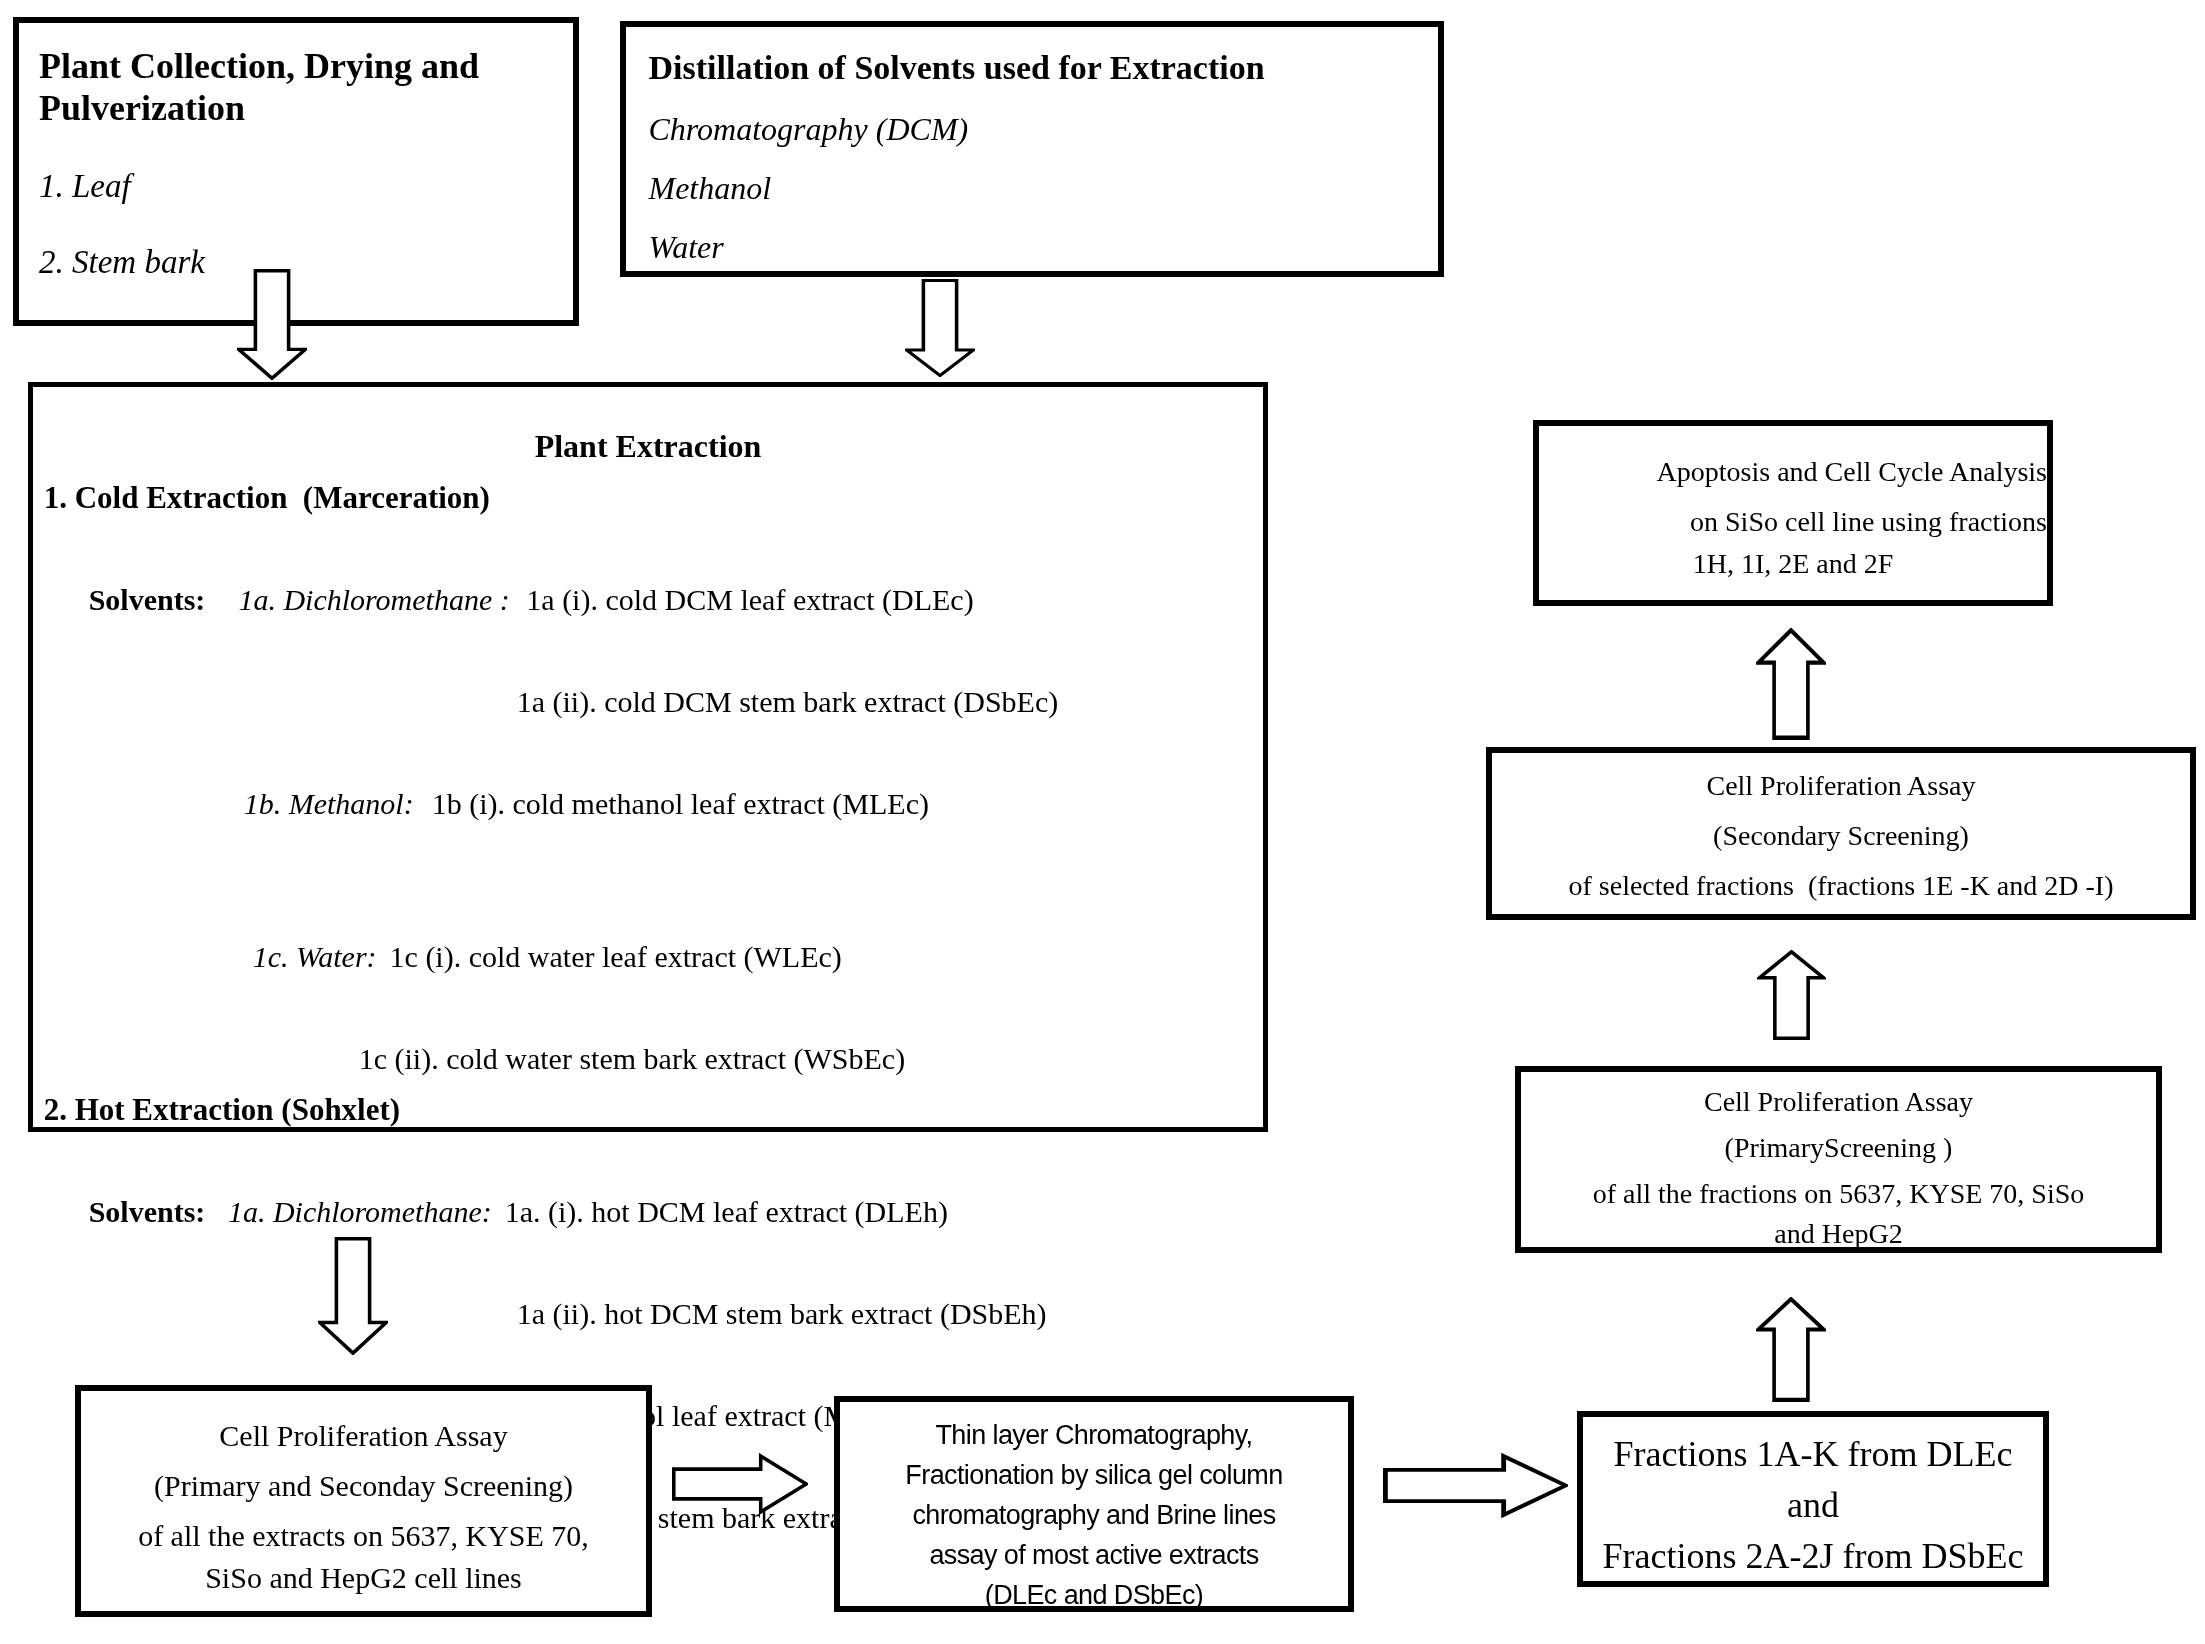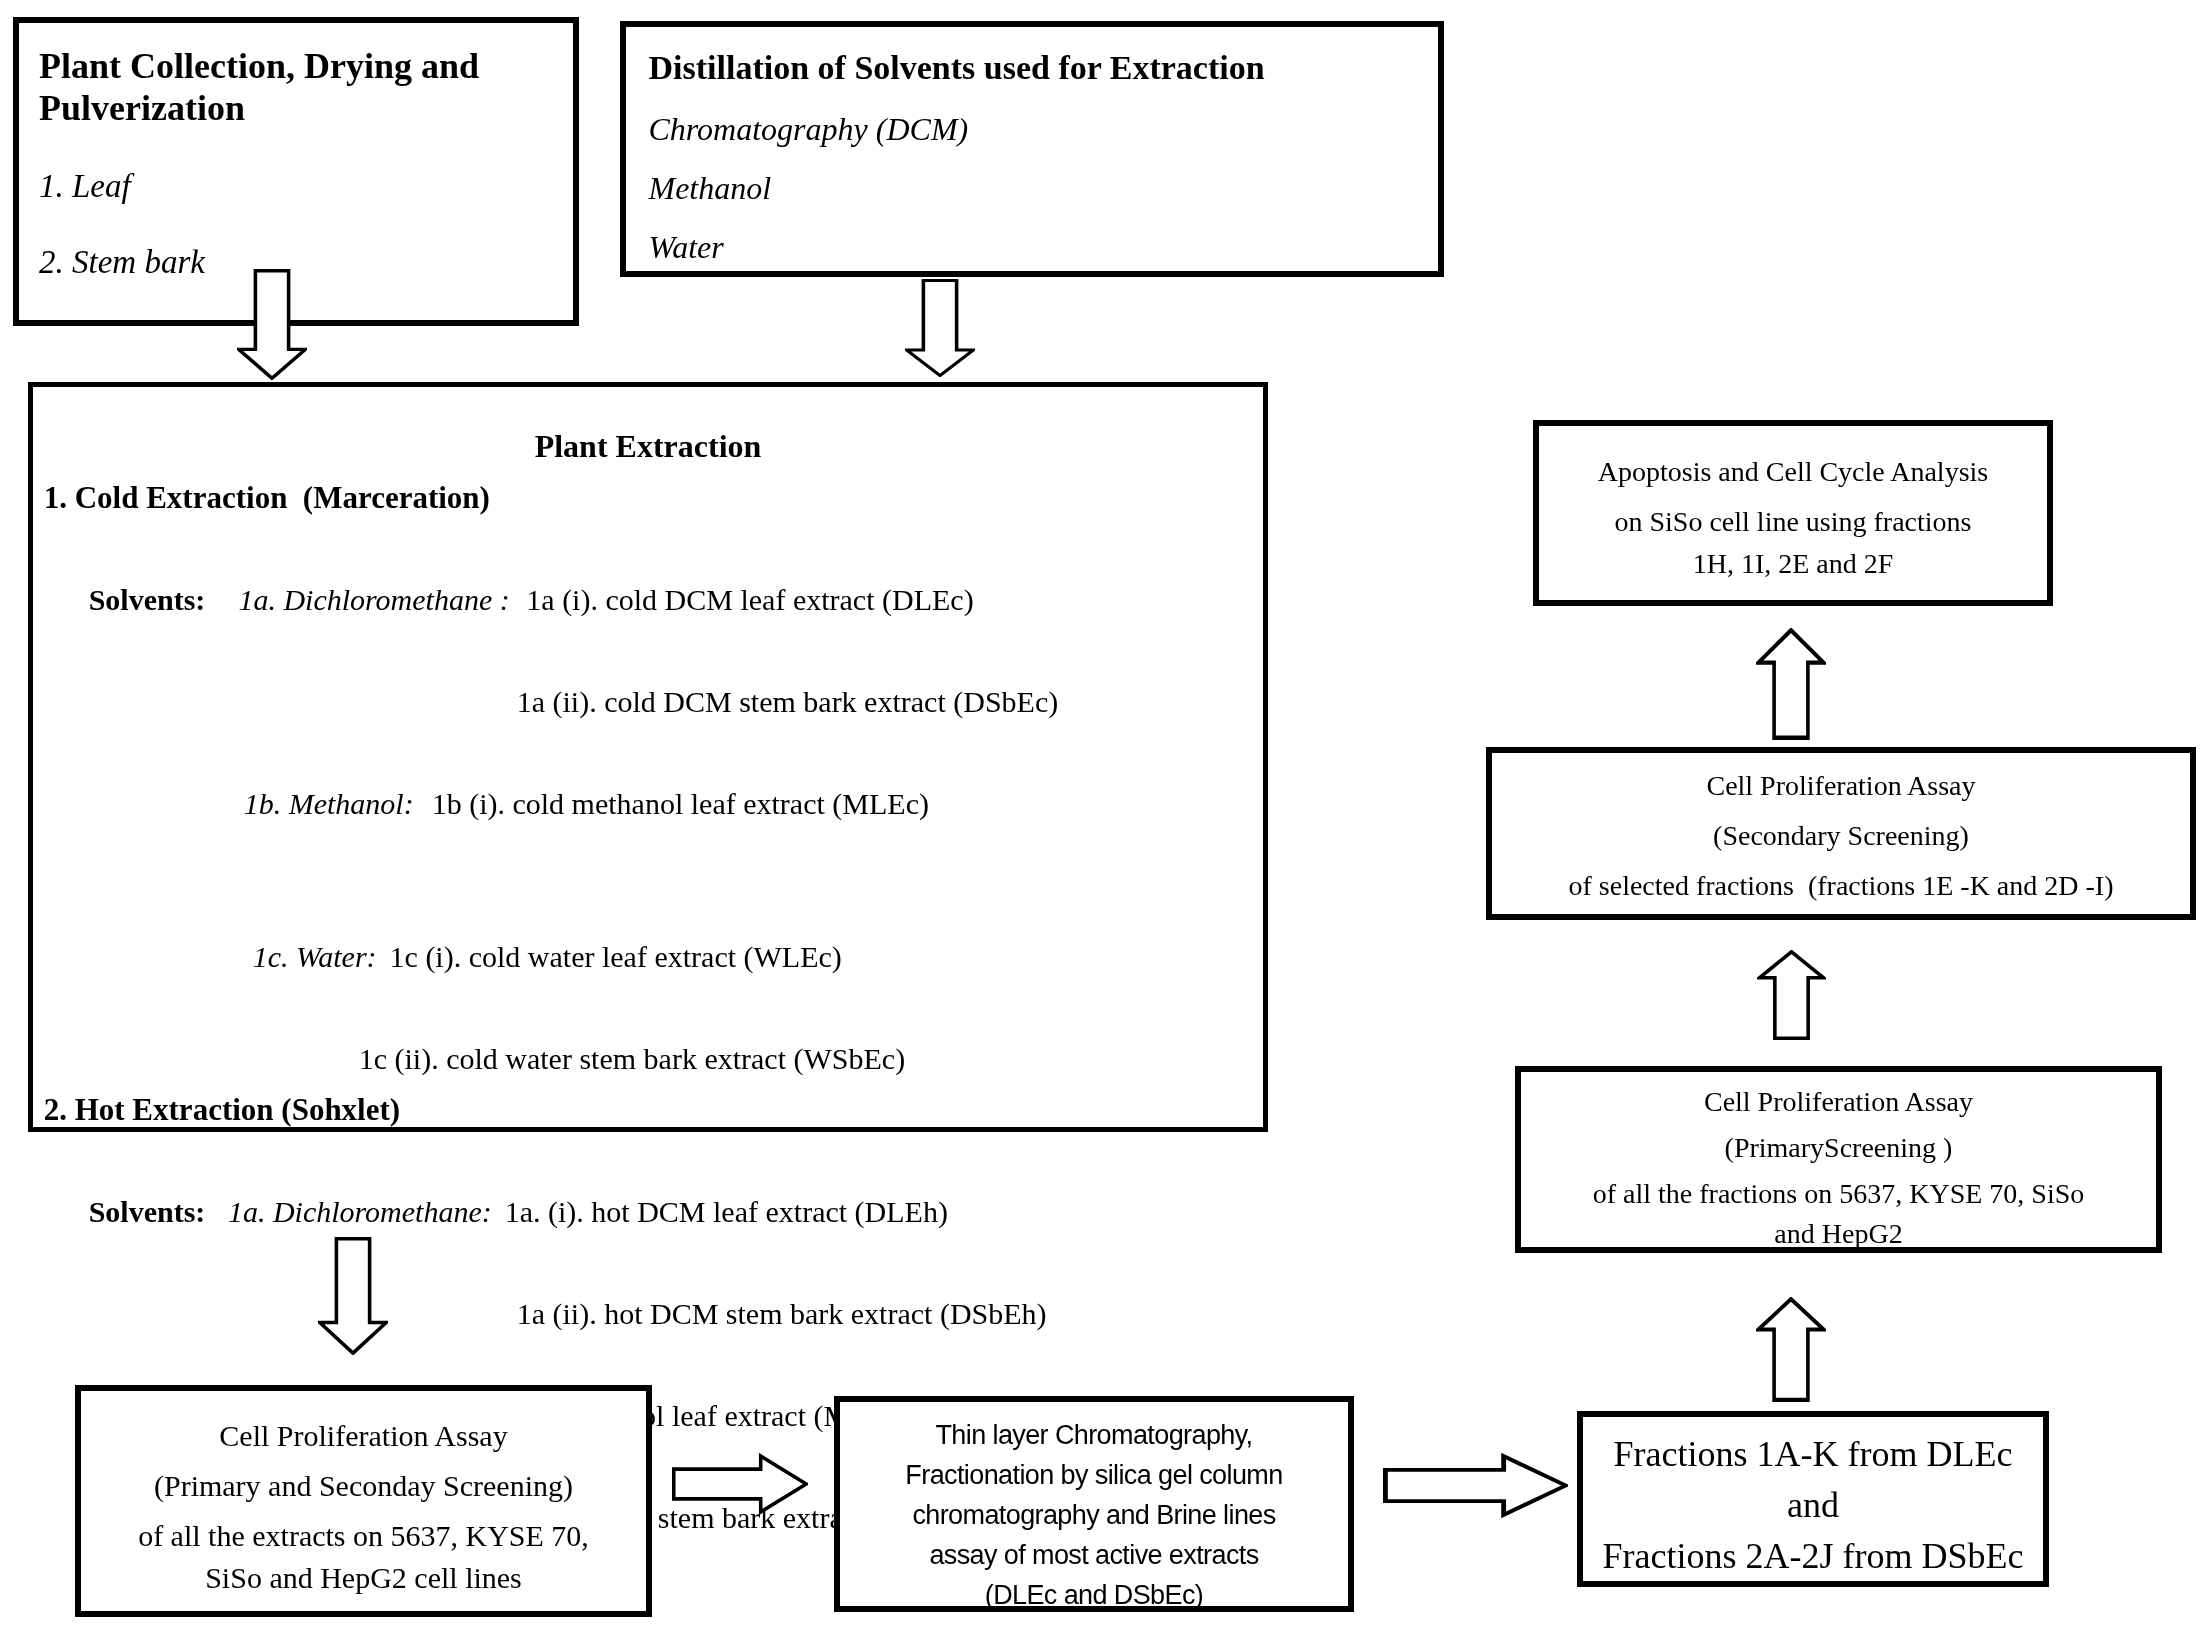--- a/index.html
+++ b/index.html
@@ -46,21 +46,21 @@
   .boxF .l{line-height:51px;}
   
   .boxG{left:1515px;top:1066px;width:647px;height:187px;border-width:6px;padding-top:7px;font-size:28px;}
   .boxG .l{line-height:46px;}
   .boxG .l4{line-height:33px;}
   
   .boxH{left:1486px;top:747px;width:710px;height:173px;padding-top:8.3px;font-size:28px;}
   .boxH .l{line-height:50px;}
   
   .boxI{left:1533px;top:420px;width:520px;height:186px;padding-top:21px;font-size:28px;}
-  .boxI .l{line-height:50px;}
+  .boxI .l{line-height:50px;text-align:right;}
   .boxI .l3{line-height:33px;}
   
   .arrow{position:absolute;}
   .arrow polygon{fill:#ffffff;stroke:#000000;stroke-width:6;stroke-linejoin:miter;}
 </style>
 </head>
 <body>
 
 <div class="page">
 

